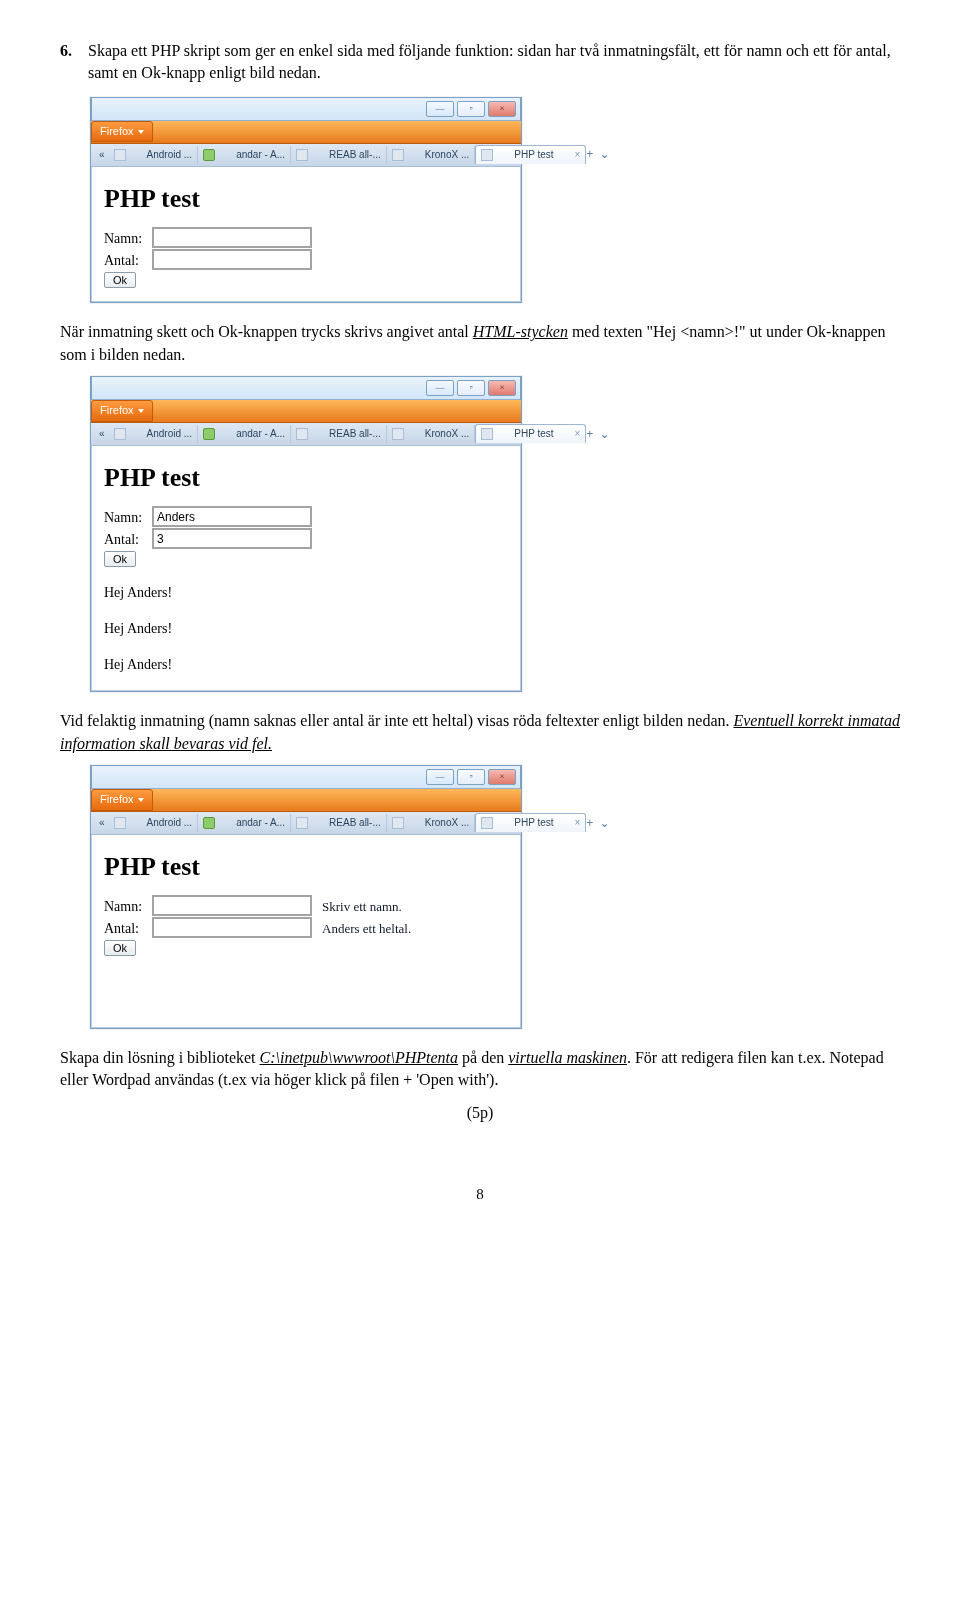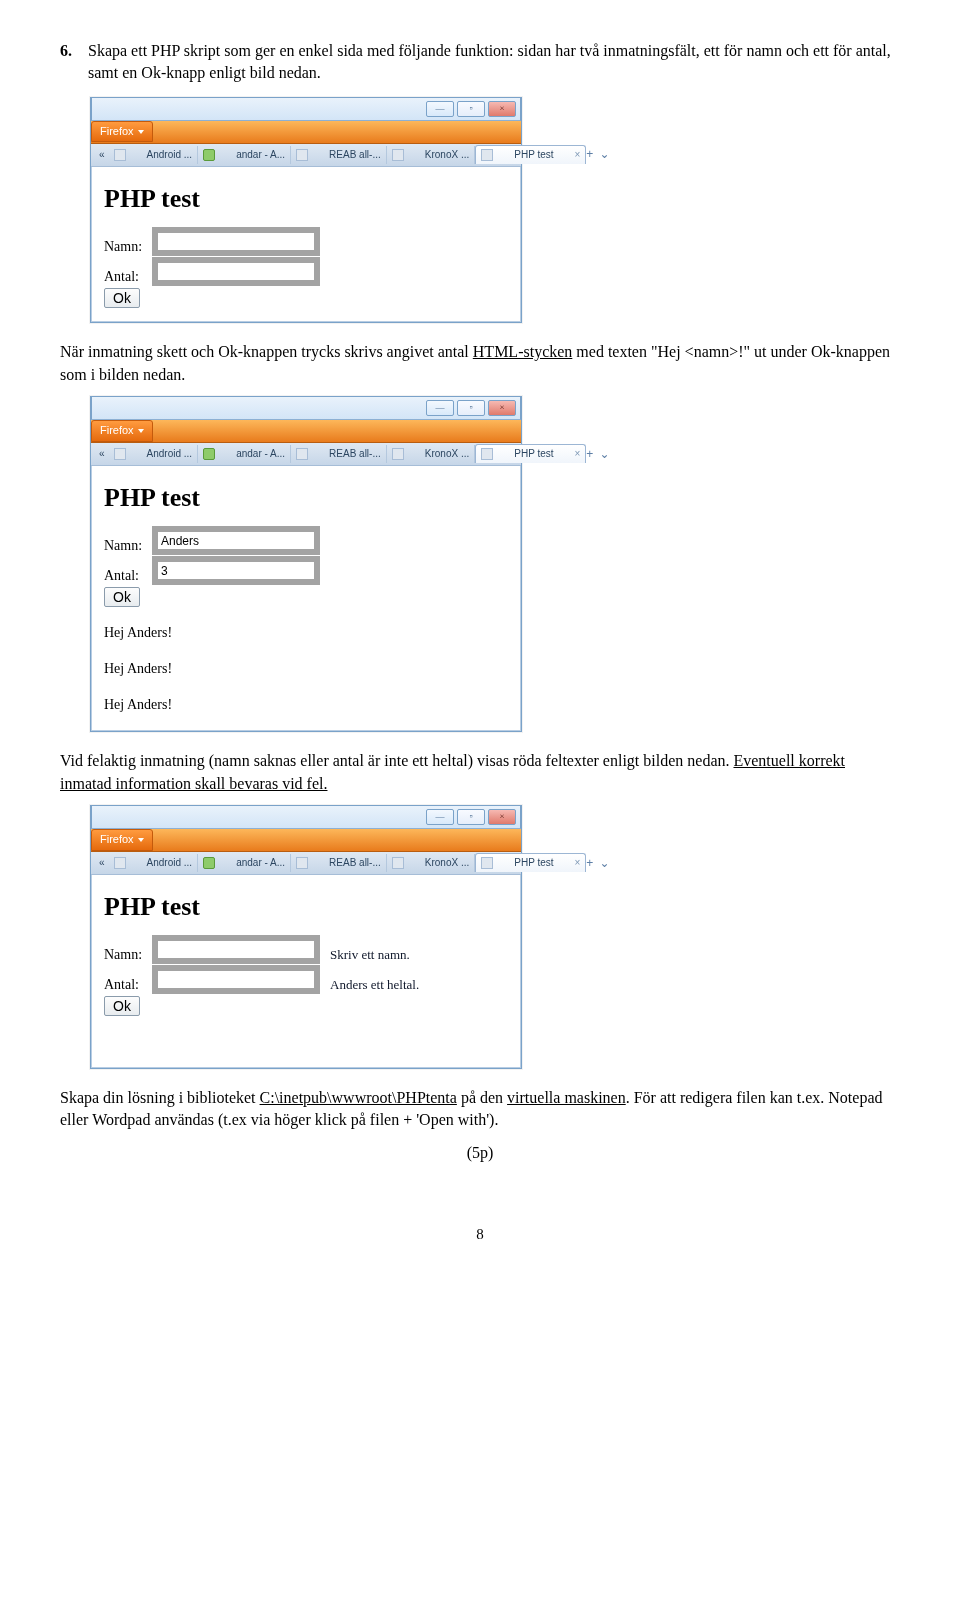--- a/index.html
+++ b/index.html
@@ -16,21 +16,21 @@
   .question {
     display: flex;
     margin-bottom: 12px;
   }
   .qnum {
     flex: 0 0 28px;
     font-weight: bold;
   }
   .qtext { flex: 1; }
   .para { margin: 14px 0 10px 0; }
-  .htmlu { text-decoration: underline; }
+  .htmlu { text-decoration: underline; font-style: italic; }
   .win {
     margin: 8px 0 18px 30px;
     width: 430px;
     border: 1px solid #7aa2c9;
     border-top: none;
     background: #f6f9fc;
     box-shadow: 0 0 0 1px rgba(0,0,0,.05);
   }
   .titlebar {
     height: 22px;
@@ -124,33 +124,33 @@
   }
   .row {
     display: flex;
     align-items: flex-end;
     font-family: "Times New Roman", serif;
     font-size: 14px;
     margin: 1px 0;
   }
   .lbl { width: 48px; }
   .tinput {
-    border: 6px solid #a3a3a3;
+    border: 2px solid #a3a3a3;
     height: 17px;
     width: 150px;
     background: #fff;
     font-size: 12px;
     padding: 0 3px;
     font-family: Arial, sans-serif;
   }
   .err { color: #0f172a; font-size: 13px; margin-left: 10px; }
   .okbtnrow { margin-top: 2px; }
   .okbtn {
     font-family: Arial, sans-serif;
-    font-size: 14px;
+    font-size: 11px;
     padding: 1px 8px;
     background: linear-gradient(#fdfdfd,#e8ecef);
     border: 1px solid #8a9bab;
     border-radius: 2px;
   }
   .outp {
     font-family: "Times New Roman", serif;
     font-size: 14px;
     margin: 16px 0 4px 0;
   }

